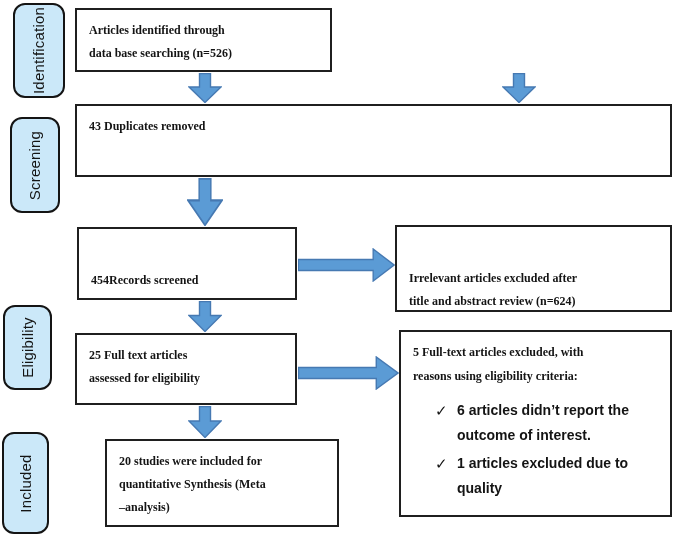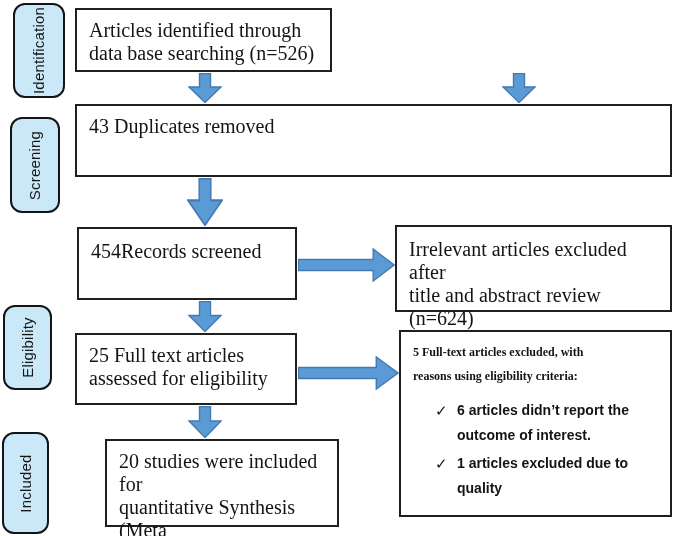--- a/index.html
+++ b/index.html
@@ -30,24 +30,24 @@
     letter-spacing:.2px;color:var(--text);
   }
 
   
   .flow-box{
     position:absolute;background:var(--background);
     border:2px solid var(--box-border);
   }
   .flow-text{
     display:block;white-space:pre-line;
-    font-weight:400;font-size:20px;line-height:23px;
+    font-weight:700;font-size:12px;line-height:23px;
     padding:9px 10px 0 12px;
   }
-  .pad-lg{padding-top:11px;}
+  .pad-lg{padding-top:11px;margin-top:29px;}
 
   
   .excl-heading{
     display:block;white-space:pre-line;font-weight:700;
     font-size:12px;line-height:24px;padding:8px 8px 0 12px;
   }
   .bullet-list{margin:10px 6px 0 34px;}
   .bullet{
     display:flex;align-items:flex-start;
     font-family:"Liberation Sans",sans-serif;font-weight:700;

